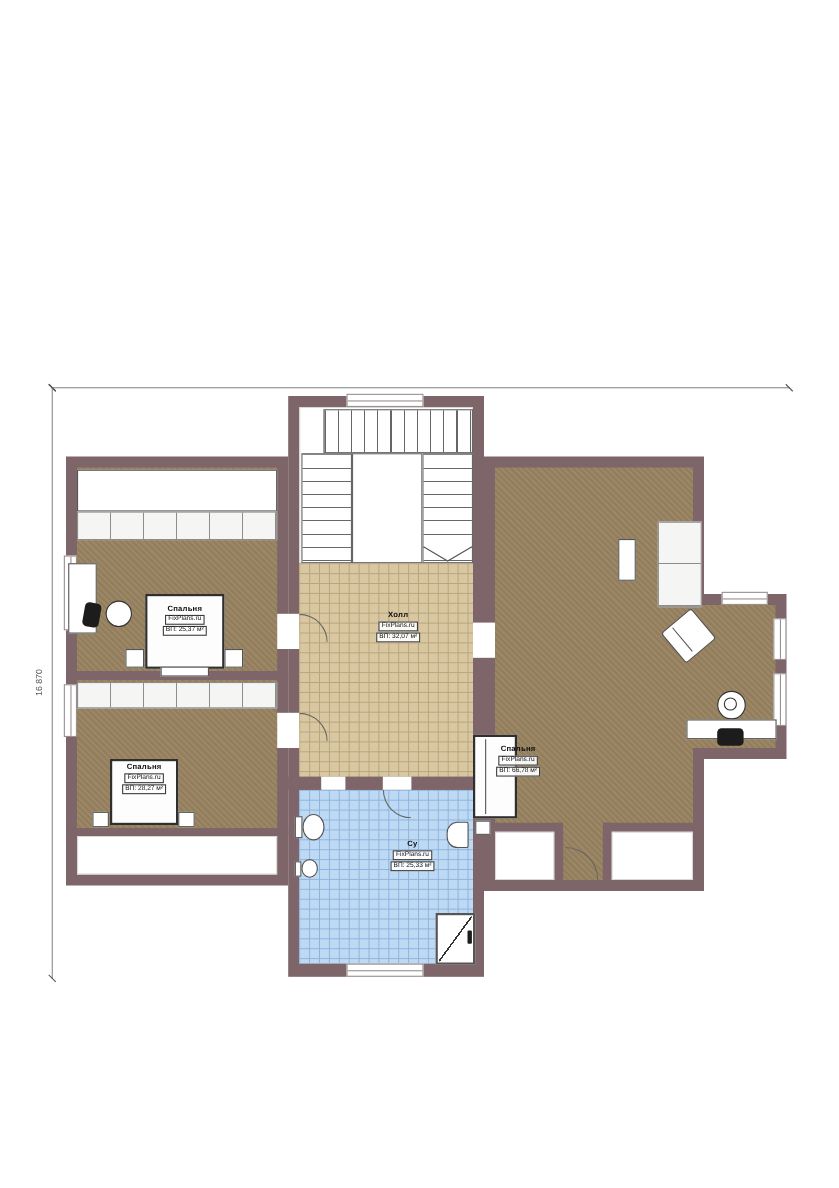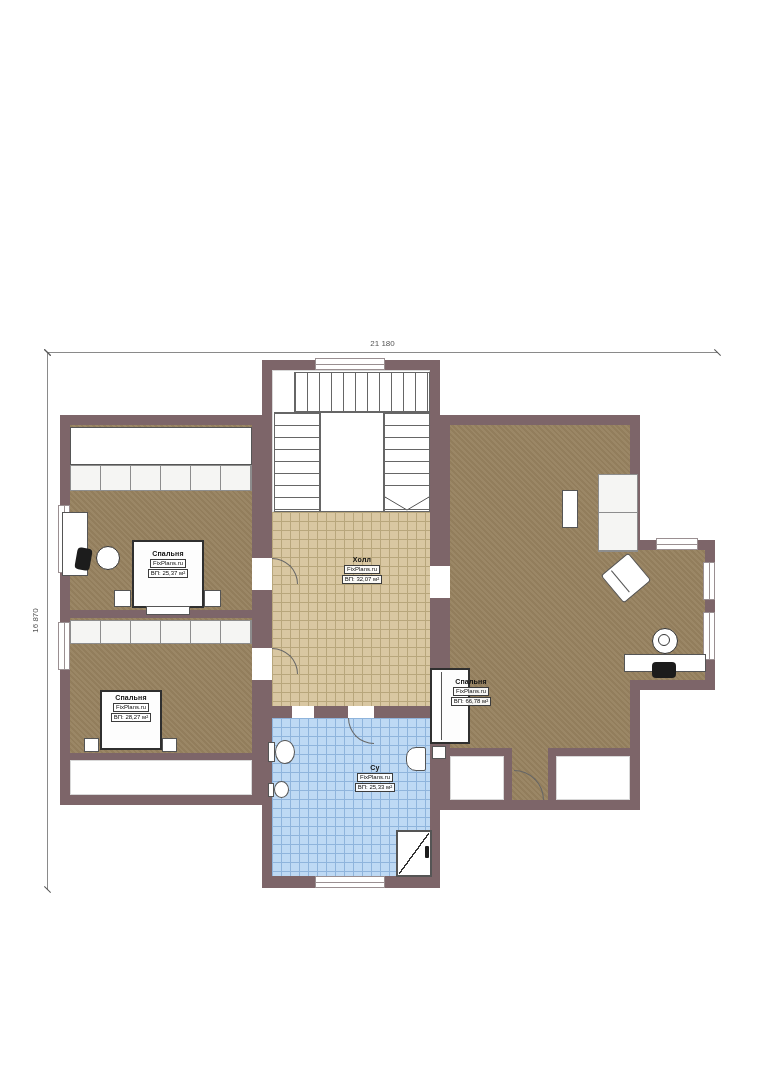--- a/index.html
+++ b/index.html
@@ -171,20 +171,19 @@
   </div>
   <div class="room-label" style="left:342px;top:764px;width:66px">
     <div class="room-name">Су</div>
     <span class="label-box">FixPlans.ru</span>
     <span class="label-box">ВП: 25,33 м²</span>
   </div>
 
   <div class="dim-line" style="left:47px;top:352px;width:671px;height:1px"></div>
   <div class="tick" style="left:43px;top:352px;transform:rotate(45deg)"></div>
   <div class="tick" style="left:713px;top:352px;transform:rotate(45deg)"></div>
-  <div class="dim-label" style="left:47px;top:339px;width:671px;text-align:center">21 180</div>
 
   <div class="dim-line" style="left:47px;top:352px;width:1px;height:538px"></div>
   <div class="tick" style="left:43px;top:352px;transform:rotate(45deg)"></div>
   <div class="tick" style="left:43px;top:889px;transform:rotate(45deg)"></div>
   <div class="dim-label" style="left:23px;top:616px;transform:rotate(-90deg);transform-origin:center">16 870</div>
 
 </div>
 
 </body></html>

